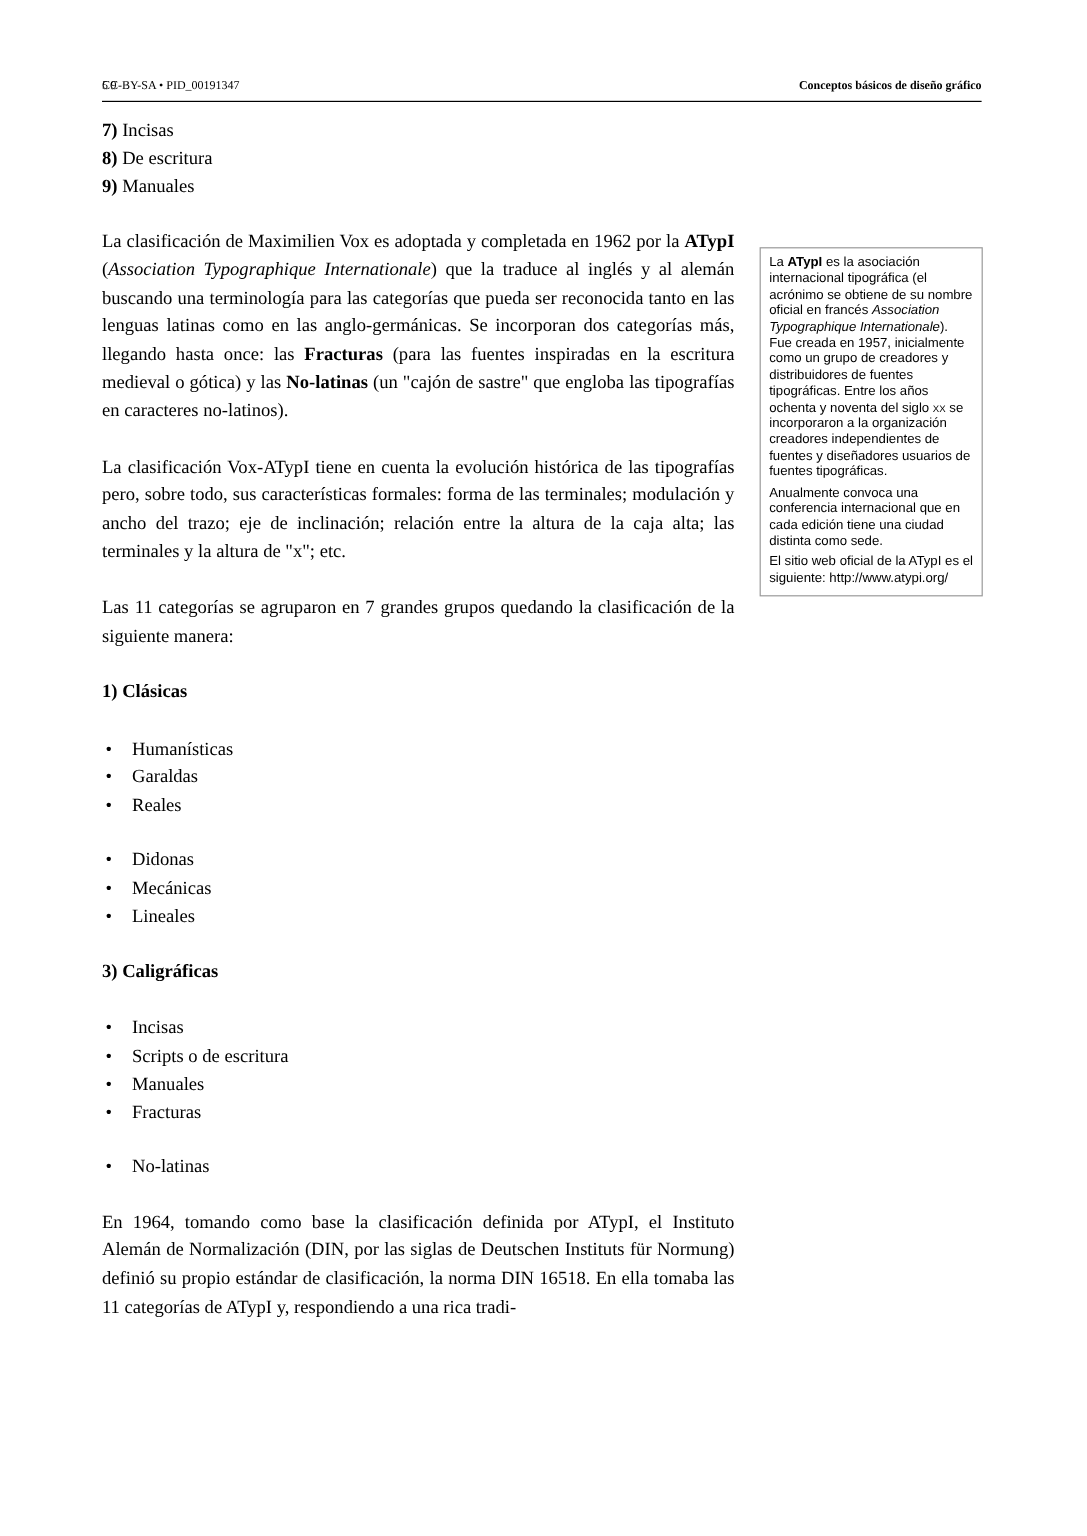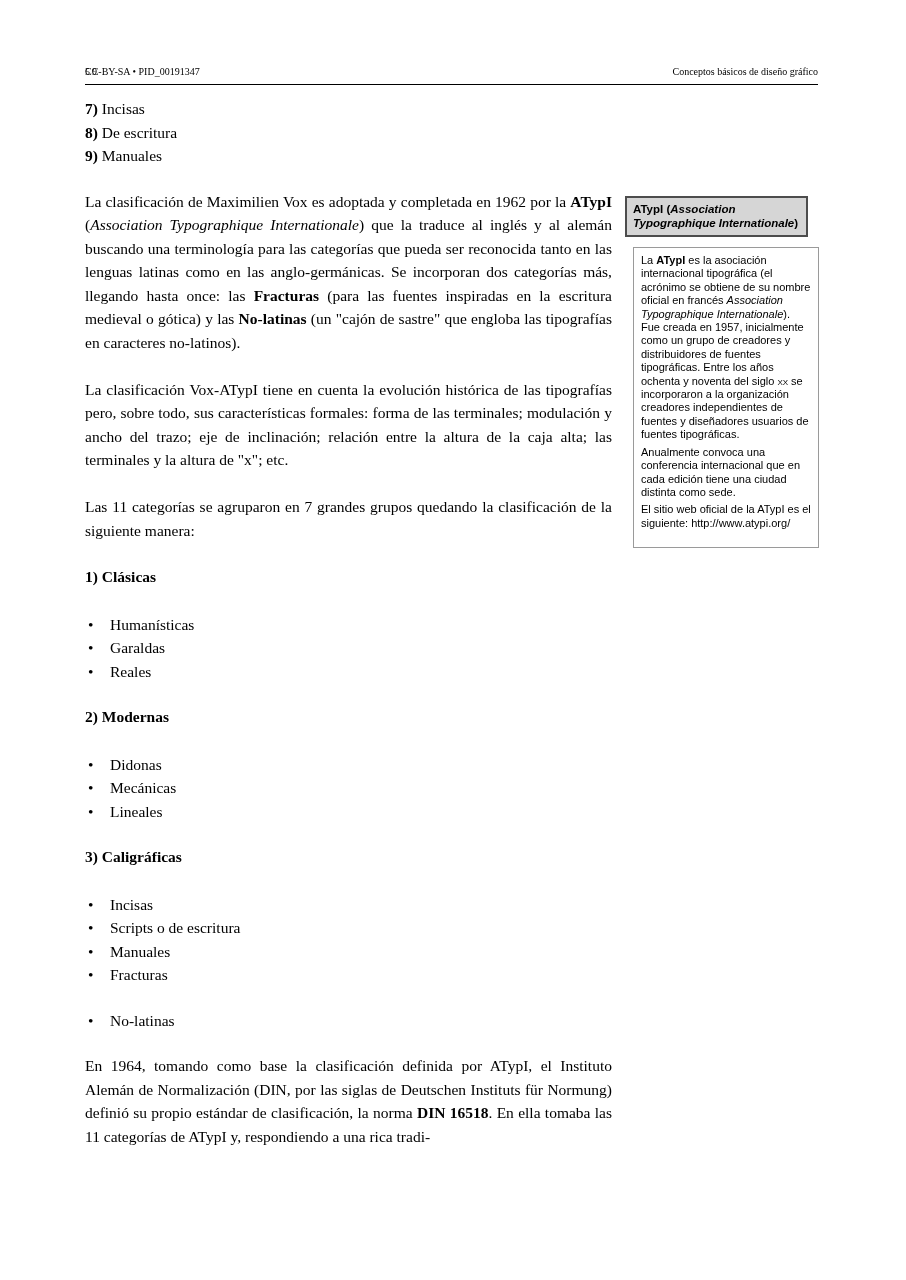--- a/index.html
+++ b/index.html
@@ -9,21 +9,21 @@
     background: #ffffff; color: #000000;
     font-family: "Liberation Serif", serif;
     position: relative; overflow: hidden;
   }
   .pg-header {
     position: absolute; left: 85px; top: 66px; width: 733px;
     font-size: 10px; line-height: 12px;
   }
   .pg-header .h-left { position: absolute; left: 0; top: 0; }
   .pg-header .h-center { position: absolute; left: 0; right: 0; top: 0; text-align: left; letter-spacing: 2px; }
-  .pg-header .h-right { position: absolute; right: 0; top: 0; }
+  .pg-header .h-right { position: absolute; right: 0; top: 0; font-weight: bold; }
   .header-rule { position: absolute; left: 85px; top: 84px; width: 733px; height: 1px; background: #000; }
 
   .main-col { position: absolute; left: 85px; top: 97px; width: 527px; }
   .numlist { margin: 0 0 22px 0; }
   .numitem { font-size: 15.5px; line-height: 23.5px; }
   .para {
     font-size: 15.5px; line-height: 23.6px;
     text-align: justify; margin: 0 0 23px 0;
   }
   .group-title { font-size: 15.5px; font-weight: bold; line-height: 23.5px; margin: 0 0 24px 0; }
@@ -31,21 +31,21 @@
   .bullets li { display: flex; font-size: 15.5px; line-height: 23.5px; }
   .bullet { width: 25px; padding-left: 3px; flex: none; }
 
   .sidebar { position: absolute; left: 625px; top: 196px; width: 196px; font-family: "Liberation Sans", sans-serif; }
   .side-title {
     width: 183px; background: #d6d6d6; border: 2px solid #4d4d4d;
     padding: 5px 6px; font-size: 11.5px; line-height: 13.5px; font-weight: bold;
   }
   .side-note {
     margin: 10px 0 0 8px; width: 186px; border: 1px solid #9a9a9a;
-    padding: 6px 7px 17px 7px; font-size: 11px; line-height: 13.4px; text-align: left;
+    padding: 6px 7px 7px 7px; font-size: 11px; line-height: 13.4px; text-align: left;
   }
   .side-note p { margin: 0 0 4px 0; }
   .side-note p:last-child { margin: 0; }
 </style>
 </head>
 <body>
 
 <div class="pg-header">
   <span class="h-left">CC-BY-SA • PID_00191347</span>
   <span class="h-center">59</span>
@@ -74,21 +74,20 @@
     <li>
         <span class="bullet">•</span>
         <span>Garaldas</span>
       </li>
     <li>
         <span class="bullet">•</span>
         <span>Reales</span>
       </li>
   </ul>
 
-  <h4 class="group-title">2) Modernas</h4>
   <ul class="bullets">
     <li>
         <span class="bullet">•</span>
         <span>Didonas</span>
       </li>
     <li>
         <span class="bullet">•</span>
         <span>Mecánicas</span>
       </li>
     <li>
@@ -117,23 +116,22 @@
       </li>
   </ul>
 
   <ul class="bullets">
     <li>
         <span class="bullet">•</span>
         <span>No-latinas</span>
       </li>
   </ul>
 
-  <p class="para"><span>En 1964, tomando como base la clasificación definida por ATypI, el Instituto Alemán de Normalización (DIN, por las siglas de Deutschen Instituts für Normung) definió su propio estándar de clasificación, la norma </span><span style="font-weight: bold;">DIN 16518</span><span>. En ella tomaba las 11 categorías de ATypI y, respondiendo a una rica tradi-</span></p>
+  <p class="para"><span>En 1964, tomando como base la clasificación definida por ATypI, el Instituto Alemán de Normalización (DIN, por las siglas de Deutschen Instituts für Normung) definió su propio estándar de clasificación, la norma </span><span style="font-weight: normal;">DIN 16518</span><span>. En ella tomaba las 11 categorías de ATypI y, respondiendo a una rica tradi-</span></p>
 </main>
 
 <aside class="sidebar">
-  <div class="side-title"><span style="font-weight: bold;">ATypI (</span><span style="font-weight: bold; font-style: italic;">Association Typographique Internationale</span><span style="font-weight: bold;">)</span></div>
   <div class="side-note">
     <p><span>La </span><span style="font-weight: bold;">ATypI</span><span> es la asociación internacional tipográfica (el acrónimo se obtiene de su nombre oficial en francés </span><span style="font-style: italic;">Association Typographique Internationale</span><span>). Fue creada en 1957, inicialmente como un grupo de creadores y distribuidores de fuentes tipográficas. Entre los años ochenta y noventa del siglo </span><span style="font-variant: small-caps;">xx</span><span> se incorporaron a la organización creadores independientes de fuentes y diseñadores usuarios de fuentes tipográficas.</span></p>
     <p><span>Anualmente convoca una conferencia internacional que en cada edición tiene una ciudad distinta como sede.</span></p>
     <p><span>El sitio web oficial de la ATypI es el siguiente: http://www.atypi.org/</span></p>
   </div>
 </aside>
 
 </body></html>

